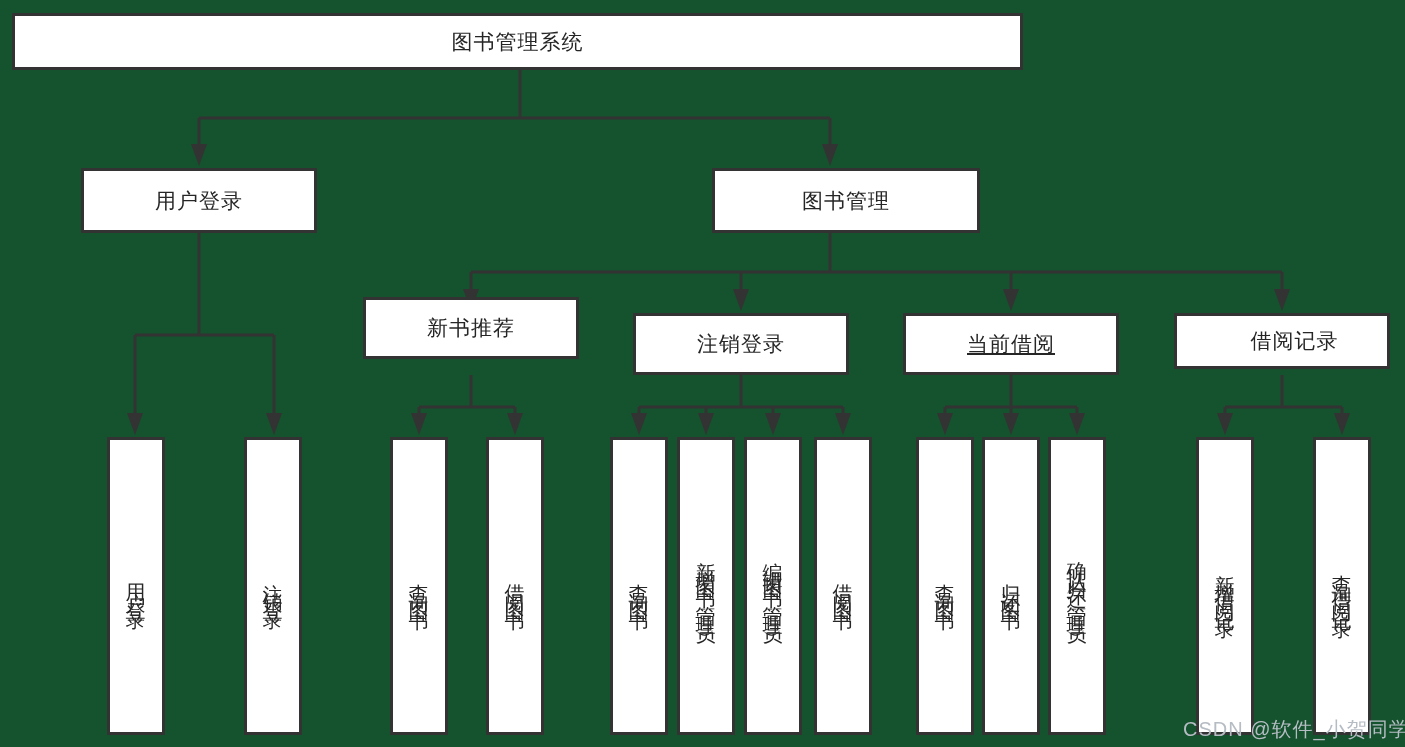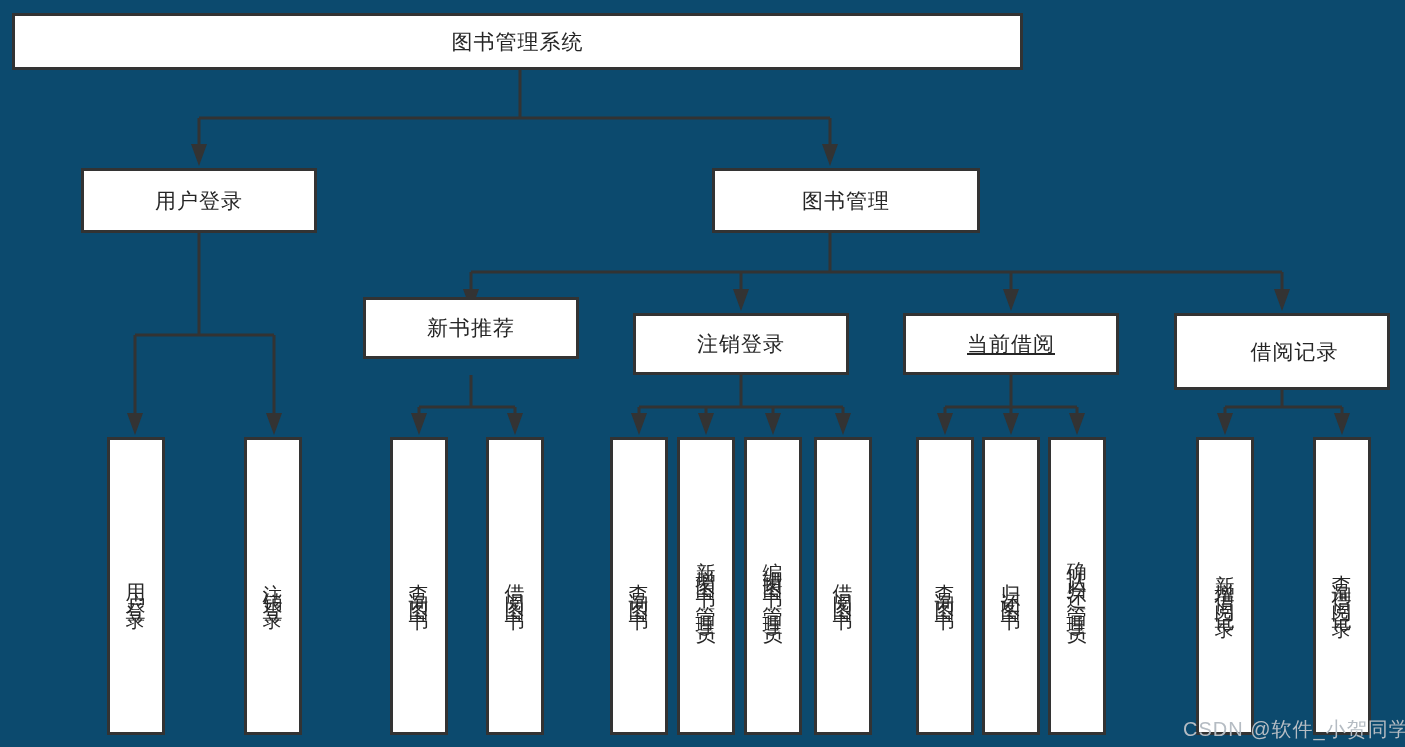--- a/index.html
+++ b/index.html
@@ -1,19 +1,19 @@
 <!DOCTYPE html>
 <html><head>
 <meta charset="utf-8">
 <style>
   html,body{margin:0;padding:0;background:#ffffff;}
   #stage{
     position:relative;
     width:1405px;height:747px;
-    background:#0c4a6e;
+    background:#14532d;
     font-family:"Liberation Sans","DejaVu Sans",sans-serif;
     overflow:hidden;
   }
   #connectors{position:absolute;left:0;top:0;width:1405px;height:747px;}
   .hbox{
     position:absolute;
     box-sizing:border-box;
     background:#ffffff;
     border:3px solid #333333;
     display:flex;align-items:center;justify-content:center;
@@ -91,21 +91,21 @@
   </svg>
 
   <div class="hbox" style="left:12px;top:13px;width:1011px;height:57px;">图书管理系统</div>
 
   <div class="hbox" style="left:81px;top:168px;width:236px;height:65px;">用户登录</div>
   <div class="hbox" style="left:712px;top:168px;width:268px;height:65px;">图书管理</div>
 
   <div class="hbox" style="left:363px;top:297px;width:216px;height:62px;">新书推荐</div>
   <div class="hbox" style="left:633px;top:313px;width:216px;height:62px;">注销登录</div>
   <div class="hbox" style="left:903px;top:313px;width:216px;height:62px;text-decoration:underline;">当前借阅</div>
-  <div class="hbox" style="left:1174px;top:313px;width:216px;height:77px;padding-left:25px;">借阅记录</div>
+  <div class="hbox" style="left:1174px;top:313px;width:216px;height:56px;padding-left:25px;">借阅记录</div>
 
   <div class="vbox" style="left:107px;">
     <span>用户登录</span>
   </div>
   <div class="vbox" style="left:244px;">
     <span>注销登录</span>
   </div>
 
   <div class="vbox" style="left:390px;">
     <span>查询图书</span>

